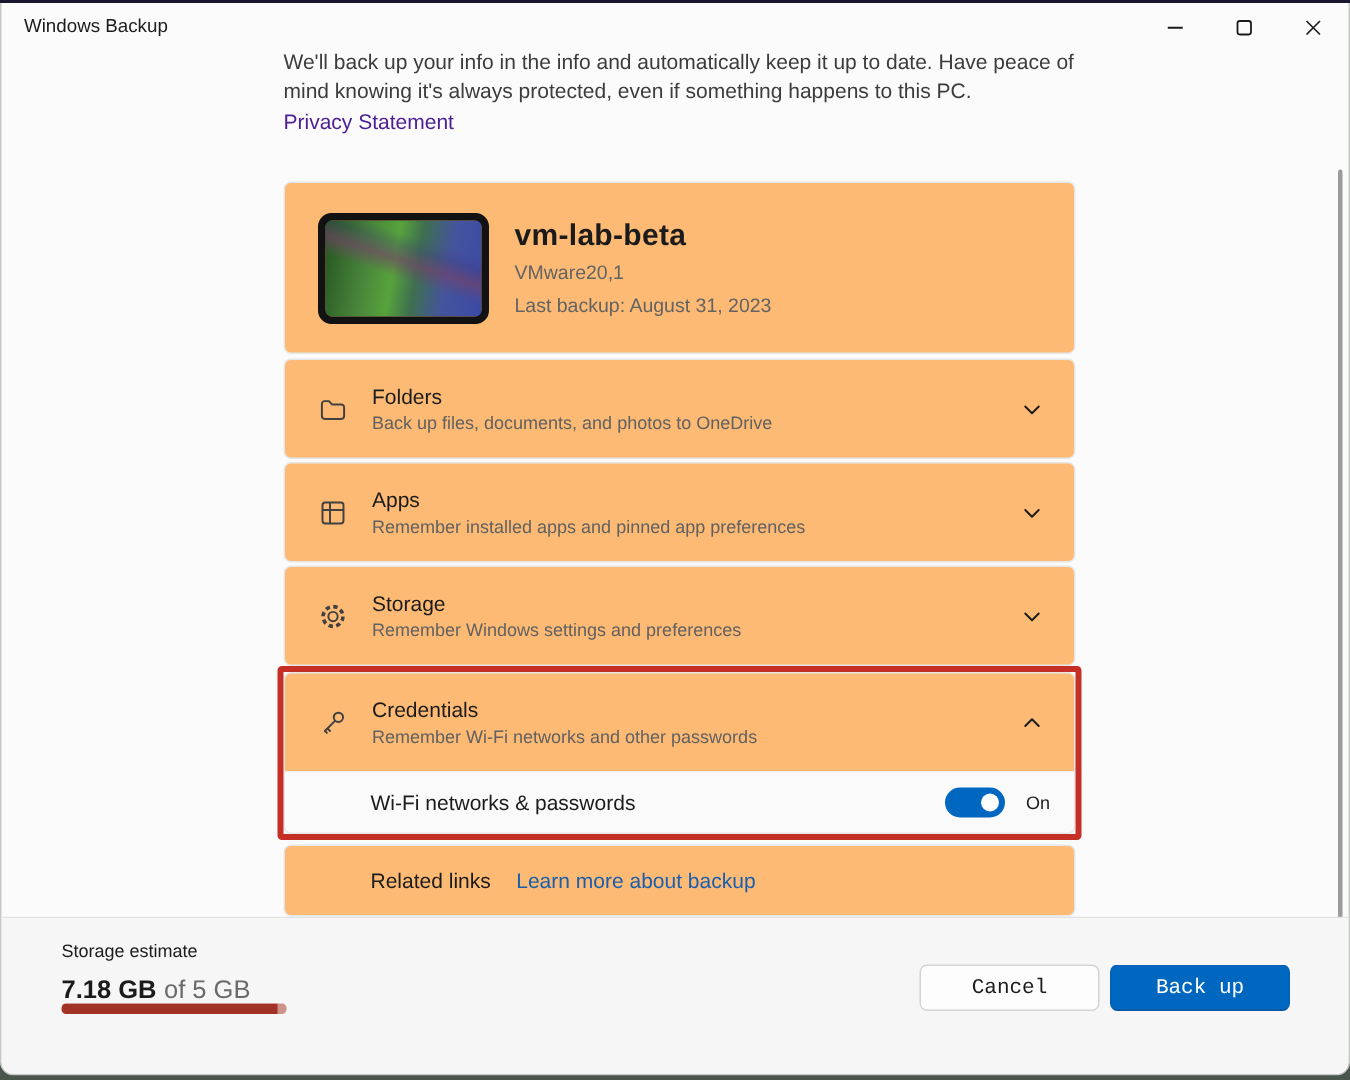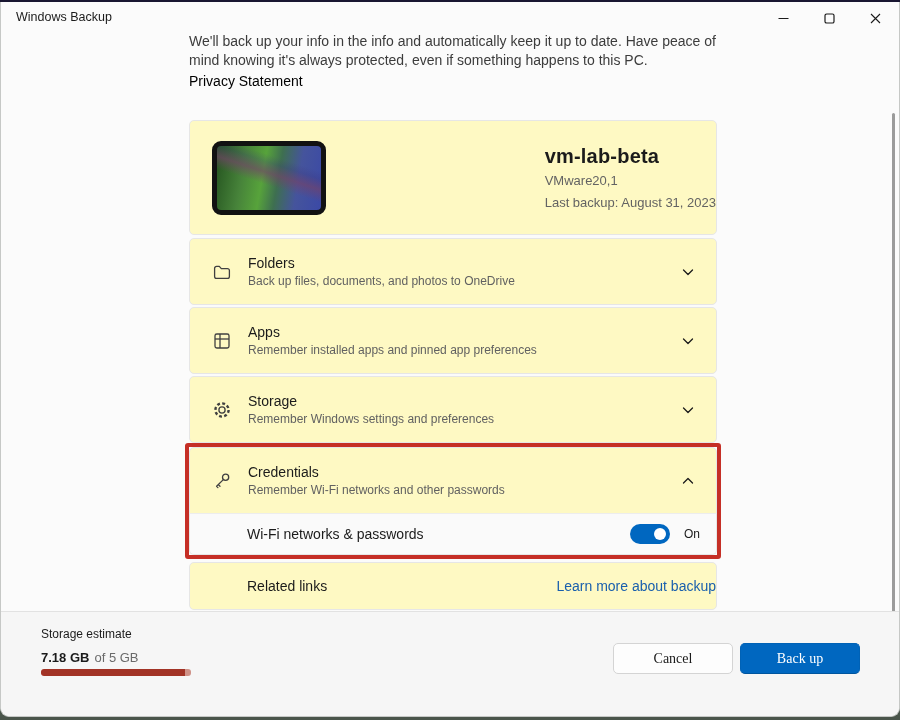--- a/index.html
+++ b/index.html
@@ -20,24 +20,24 @@
   .cap-btn { width:46px; height:32px; display:flex; align-items:center; justify-content:center; color:#1b1b1b; background:transparent; border:none; }
   .cap-btn svg { display:block; }
 
   
   #scrollbar-thumb { position:absolute; right:4px; top:111px; width:3px; height:516px; background:#9b9b9b; border-radius:2px; }
 
   
   #content { position:absolute; left:188px; top:30px; width:528px; }
 
   #intro-text { font-size:14px; line-height:19px; color:#3c3c3c; }
-  #privacy-link { display:inline-block; margin-top:3px; font-size:14px; color:#000000; }
+  #privacy-link { display:inline-block; margin-top:3px; font-size:14px; color:#4c1d95; }
 
   .card {
-    background:#fef9c3; border:1px solid #e6e6e6; border-radius:5px;justify-content:space-between;
+    background:#fdba74; border:1px solid #e6e6e6; border-radius:5px;
   }
 
   
   #device-card { margin-top:30px; height:115px; display:flex; align-items:center; }
   #device-thumb {
     width:114px; height:74px; margin-left:22px; flex:0 0 auto;
     border:5px solid #121212; border-radius:9px;
     background:
       linear-gradient(18deg, rgba(20,40,15,0) 42%, rgba(114,66,105,.65) 55%, rgba(60,50,120,.25) 66%, rgba(0,0,0,0) 74%),
       linear-gradient(100deg, #24531f 0%, #47833a 26%, #57a33b 44%, #3e6f50 58%, #45549c 76%, #3b49a6 100%);
@@ -74,27 +74,27 @@
   #related-card { margin-top:7px; height:48px; display:flex; align-items:center; }
   #related-label { font-size:14px; color:#1b1b1b; margin-left:57px; }
   #related-link { font-size:14px; color:#195fad; margin-left:17px; }
 
   
   #footer {
     position:absolute; left:0; right:0; bottom:0; height:105px;
     background:#f6f6f6; border-top:1px solid #e2e2e2; border-radius:0 0 9px 9px;
   }
   #storage-label { position:absolute; left:40px; top:15px; font-size:12px; color:#1b1b1b; }
-  #storage-usage { position:absolute; left:40px; top:38px; font-size:13px; color:#1b1b1b; }
+  #storage-usage { position:absolute; left:40px; top:38px; font-size:17px; color:#1b1b1b; }
   #storage-used { font-weight:700; }
   #storage-total { color:#6a6a6a; margin-left:5px; font-weight:400; }
   #storage-bar { position:absolute; left:40px; top:57px; width:150px; height:7px; border-radius:3px; background:#cf9288; overflow:hidden; }
   #storage-bar-fill { width:96%; height:100%; background:#a23326; border-radius:3px 0 0 3px; }
 
-  .footer-btn { position:absolute; top:31px; width:120px; height:31px; border-radius:5px; font-size:14px; font-family:Liberation Serif, serif; }
+  .footer-btn { position:absolute; top:31px; width:120px; height:31px; border-radius:5px; font-size:14px; font-family:Liberation Mono, monospace; }
   #cancel-button { right:166px; background:#fdfdfd; border:1px solid #d4d4d4; color:#1b1b1b; }
   #backup-button { right:39px; background:#0067c0; border:1px solid #0062b6; border-bottom-color:#00559e; color:#ffffff; }
 </style>
 </head>
 <body>
 
 <div id="window">
 
   <div id="titlebar">
     <span id="window-title">Windows Backup</span>

